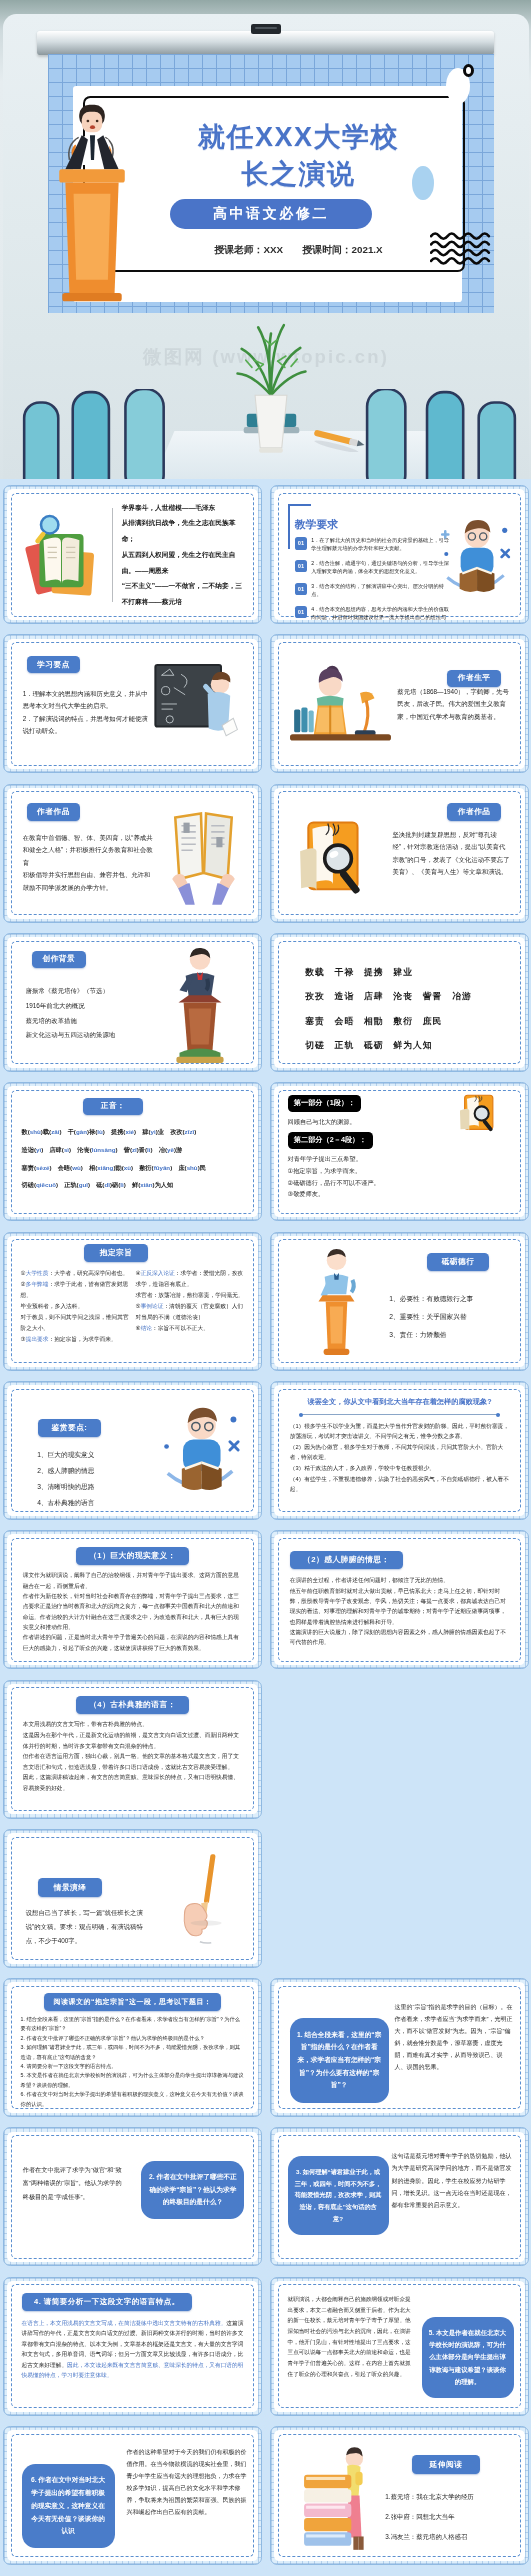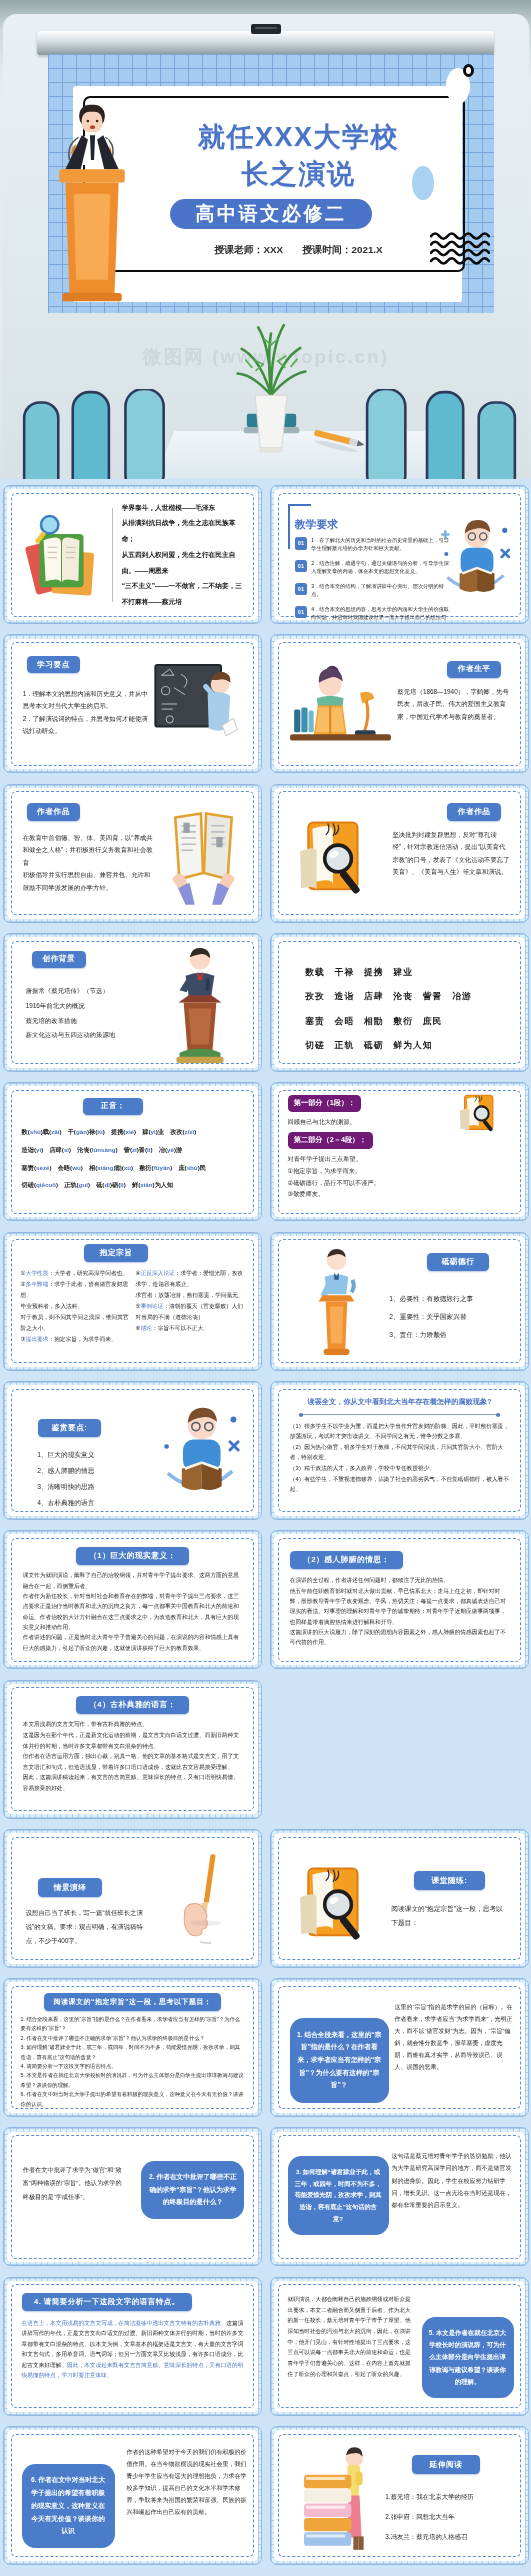--- a/index.html
+++ b/index.html
@@ -30,21 +30,21 @@
          background-image:linear-gradient(#7aa7da 1px,transparent 1px),linear-gradient(90deg,#7aa7da 1px,transparent 1px);
          background-size:14px 14px;}
   .cover-panel{position:absolute;left:73px;top:86px;width:389px;height:216px;background:#fff;border-radius:3.1px;}
   .cover-frame{position:absolute;left:83px;top:96px;width:382px;height:176px;border:2.1px solid #0d0d0d;border-radius:7.2px;}
   .pulley{position:absolute;left:446px;top:68px;width:24px;height:36px;background:#fff;border-radius:50%;}
   .ring{position:absolute;left:463px;top:64px;width:11.3px;height:13.4px;border:3.1px solid #0a0a0a;border-radius:50%;background:#fff;}
   .cover-ellipse{position:absolute;left:412px;top:166px;width:21.6px;height:34px;background:#a9d2f0;border-radius:50%;}
   .cover-title{position:absolute;left:149px;top:101px;width:299px;text-align:center;font-size:27px;font-weight:800;
          color:#4a74c8;line-height:1.35;letter-spacing:1.5px;white-space:pre-line;text-shadow:0 1px 0 rgba(70,110,190,.15);}
   .cover-pill{position:absolute;left:170px;top:199px;width:202px;height:30px;background:#4a74c8;border-radius:15px;
-         color:#fff;font-size:19px;font-weight:700;display:flex;align-items:center;justify-content:center;letter-spacing:2.6px;}
+         color:#fff;font-size:14px;font-weight:700;display:flex;align-items:center;justify-content:center;letter-spacing:2.6px;}
   .cover-footer{position:absolute;left:149px;top:244px;width:299px;text-align:center;font-weight:700;color:#2d2d2d;font-size:9.8px;}
   .waves{position:absolute;}
   .watermark{position:absolute;left:0;right:0;top:344px;text-align:center;font-size:18.5px;font-weight:700;
          color:rgba(110,120,126,.14);letter-spacing:2.1px;}
   .room-table{position:absolute;left:154px;top:431px;width:292px;height:48px;
          background:linear-gradient(#f0f5f8,#dde8ee);clip-path:polygon(7% 0,93% 0,100% 100%,0 100%);}
 
   
   .deck-bg{position:absolute;left:0;top:479px;width:532px;height:2097px;background-color:#cde4f8;
          background-image:linear-gradient(#aecff0 0.5px,transparent 0.5px),linear-gradient(90deg,#aecff0 0.5px,transparent 0.5px);
@@ -72,21 +72,21 @@
   .req-title{position:absolute;left:20.6px;top:29px;font-size:10.8px;}
   .req-items{position:absolute;left:20.6px;top:47px;width:155px;display:flex;flex-direction:column;gap:6.7px;}
   .req-item{display:flex;gap:4.1px;align-items:flex-start;}
   .badge01{flex:0 0 12.4px;height:12.4px;background:#4a7cc9;border-radius:2.6px;color:#fff;font-size:5.7px;font-weight:700;
            display:flex;align-items:center;justify-content:center;margin-top:1px;}
   .req-item .t{font-size:5.2px;line-height:1.55;color:#222;}
 
   .illu{position:absolute;}
 
   
-  .part-pill{display:inline-block;background:#701a75;color:#fff;font-weight:700;font-size:7.2px;border-radius:4.6px;padding:3.6px 6.2px;margin-bottom:4.1px;}
+  .part-pill{display:inline-block;background:#000000;color:#fff;font-weight:700;font-size:7.2px;border-radius:4.6px;padding:3.6px 6.2px;margin-bottom:4.1px;}
   .part-txt{font-size:6.2px;line-height:1.9;color:#1f1f1f;margin-bottom:4.1px;}
 </style>
 </head>
 <body>
 
 <div id="page">
 
   <section class="cover">
     <div class="cover-card"></div>
     <div class="screen-topbar"></div>
@@ -282,21 +282,21 @@
             <path d="M118 64 l-18 -20" stroke="#a8cdea" stroke-width="10" stroke-linecap="round"></path>
             <path d="M132 120 l22 -14 l8 22 l-22 12 z" fill="#fdfdfb" stroke="#c8ccce" stroke-width="2"></path>
           </svg>
         </div>
             </div>
           </div>
 
         <div class="cell">
             <div class="card">
               <div class="ci">
-          <span class="pill" style="position:absolute;right:24px;top:22px;">作者生平</span>
+          <span class="pill" style="position:absolute;right:24px;top:31px;">作者生平</span>
           <svg class="illu" style="left:14.4px;top:23px;" width="103" height="91" viewBox="0 0 200 176">
             <circle cx="84" cy="20" r="13" fill="#4a3550"></circle>
             <circle cx="80" cy="44" r="22" fill="#f9d9c6"></circle>
             <path d="M58 40 q-2 -26 22 -28 q24 2 24 26 q-12 -12 -24 -8 q-14 4 -22 10z" fill="#5a4160"></path>
             <path d="M54 70 q26 -10 52 0 l-4 34 l-44 0 z" fill="#69b89b"></path>
             <path d="M56 84 L104 84 L112 142 L48 142 Z" fill="#f2a235"></path>
             <path d="M58 88 L102 88 L108 136 L52 136 Z" fill="#f8bc62"></path>
             <path d="M80 84 L80 140" stroke="#d98a20" stroke-width="4"></path>
             <rect x="10" y="92" width="12" height="44" rx="3" fill="#2c6f8e"></rect>
                   <rect x="24" y="88" width="12" height="48" rx="3" fill="#3f8fae"></rect>
@@ -574,37 +574,20 @@
             <path d="M50 96 L64 92 L60 120 Z" fill="#f3c98e"></path>
             <path d="M56 112 L60 120 L52 122 Z" fill="#44362c"></path>
             <path d="M18 118 q0 -22 20 -22 q10 0 16 8 l6 10 q4 8 -2 14 q6 2 4 10 q-2 8 -10 8 q2 10 -8 12 q-12 2 -18 -6 q-10 -10 -8 -34z" fill="#f6cdb6" stroke="#e0a98c" stroke-width="2"></path>
             <path d="M48 170 q10 4 22 2" stroke="#c9cdd2" stroke-width="3" fill="none"></path>
             <ellipse cx="60" cy="134" rx="30" ry="5" fill="rgba(150,150,150,.16)"></ellipse>
           </svg>
         </div>
             </div>
           </div>
 
-        <div class="cell">
-            <div class="card">
-              <div class="ci">
-          <svg class="illu" style="left:20.6px;top:31px;" width="82" height="86" viewBox="0 0 160 166">
-            <rect x="26" y="8" width="96" height="130" rx="10" fill="#f59d20" stroke="#e07c12" stroke-width="4"></rect>
-            <path d="M34 20 Q72 8 74 24 L74 128 Q72 116 38 124 Z" fill="#fdf8ee"></path>
-            <path d="M10 64 Q40 52 42 64 L42 140 Q40 130 12 136 Z" fill="#e6d8b6"></path>
-            <path d="M64 10 q6 14 -4 22 M74 10 q8 12 0 24 M84 12 q4 12 -6 20" stroke="#2b2b2b" stroke-width="2.4" fill="none"></path>
-            <circle cx="84" cy="78" r="26" fill="#dde4e8" stroke="#1d1d1d" stroke-width="7"></circle>
-            <ellipse cx="76" cy="70" rx="9" ry="6" fill="#fff" transform="rotate(-28 76 70)"></ellipse>
-            <rect x="100" y="98" width="14" height="52" rx="6" fill="#1d1d1d" transform="rotate(-38 107 124)"></rect>
-          </svg>
-          <span class="pill" style="position:absolute;right:40px;top:38px;padding:4.6px 17.5px;">课堂随练:</span>
-          <div class="body-txt pre" style="position:absolute;right:15.5px;top:69px;width:118px;font-size:6.7px;line-height:2.1;">阅读课文的“抱定宗旨”这一段，思考以下题目：</div>
-        </div>
-            </div>
-          </div>
       </div>
 
       <div class="row">
         <div class="cell">
             <div class="card">
               <div class="ci" style="padding:8.2px 13.4px;">
           <div style="text-align:center;margin:2.1px 0 4.1px;"><span class="pill" style="padding:4.1px 9.3px;font-size:7px;">阅读课文的“抱定宗旨”这一段，思考以下题目：</span></div>
           <div class="body-txt pre" style="font-size:5.3px;line-height:1.78;">1. 结合全段来看，这里的“宗旨”指的是什么？在作者看来，求学者应当有怎样的“宗旨”？为什么要有这样的“宗旨”？
 2. 作者在文中批评了哪些不正确的求学“宗旨”？他认为求学的终极目的是什么？
 3. 如何理解“诸君肄业于此，或三年，或四年，时间不为不多，苟能爱惜光阴，孜孜求学，则其造诣，容有底止”这句话的含意？

